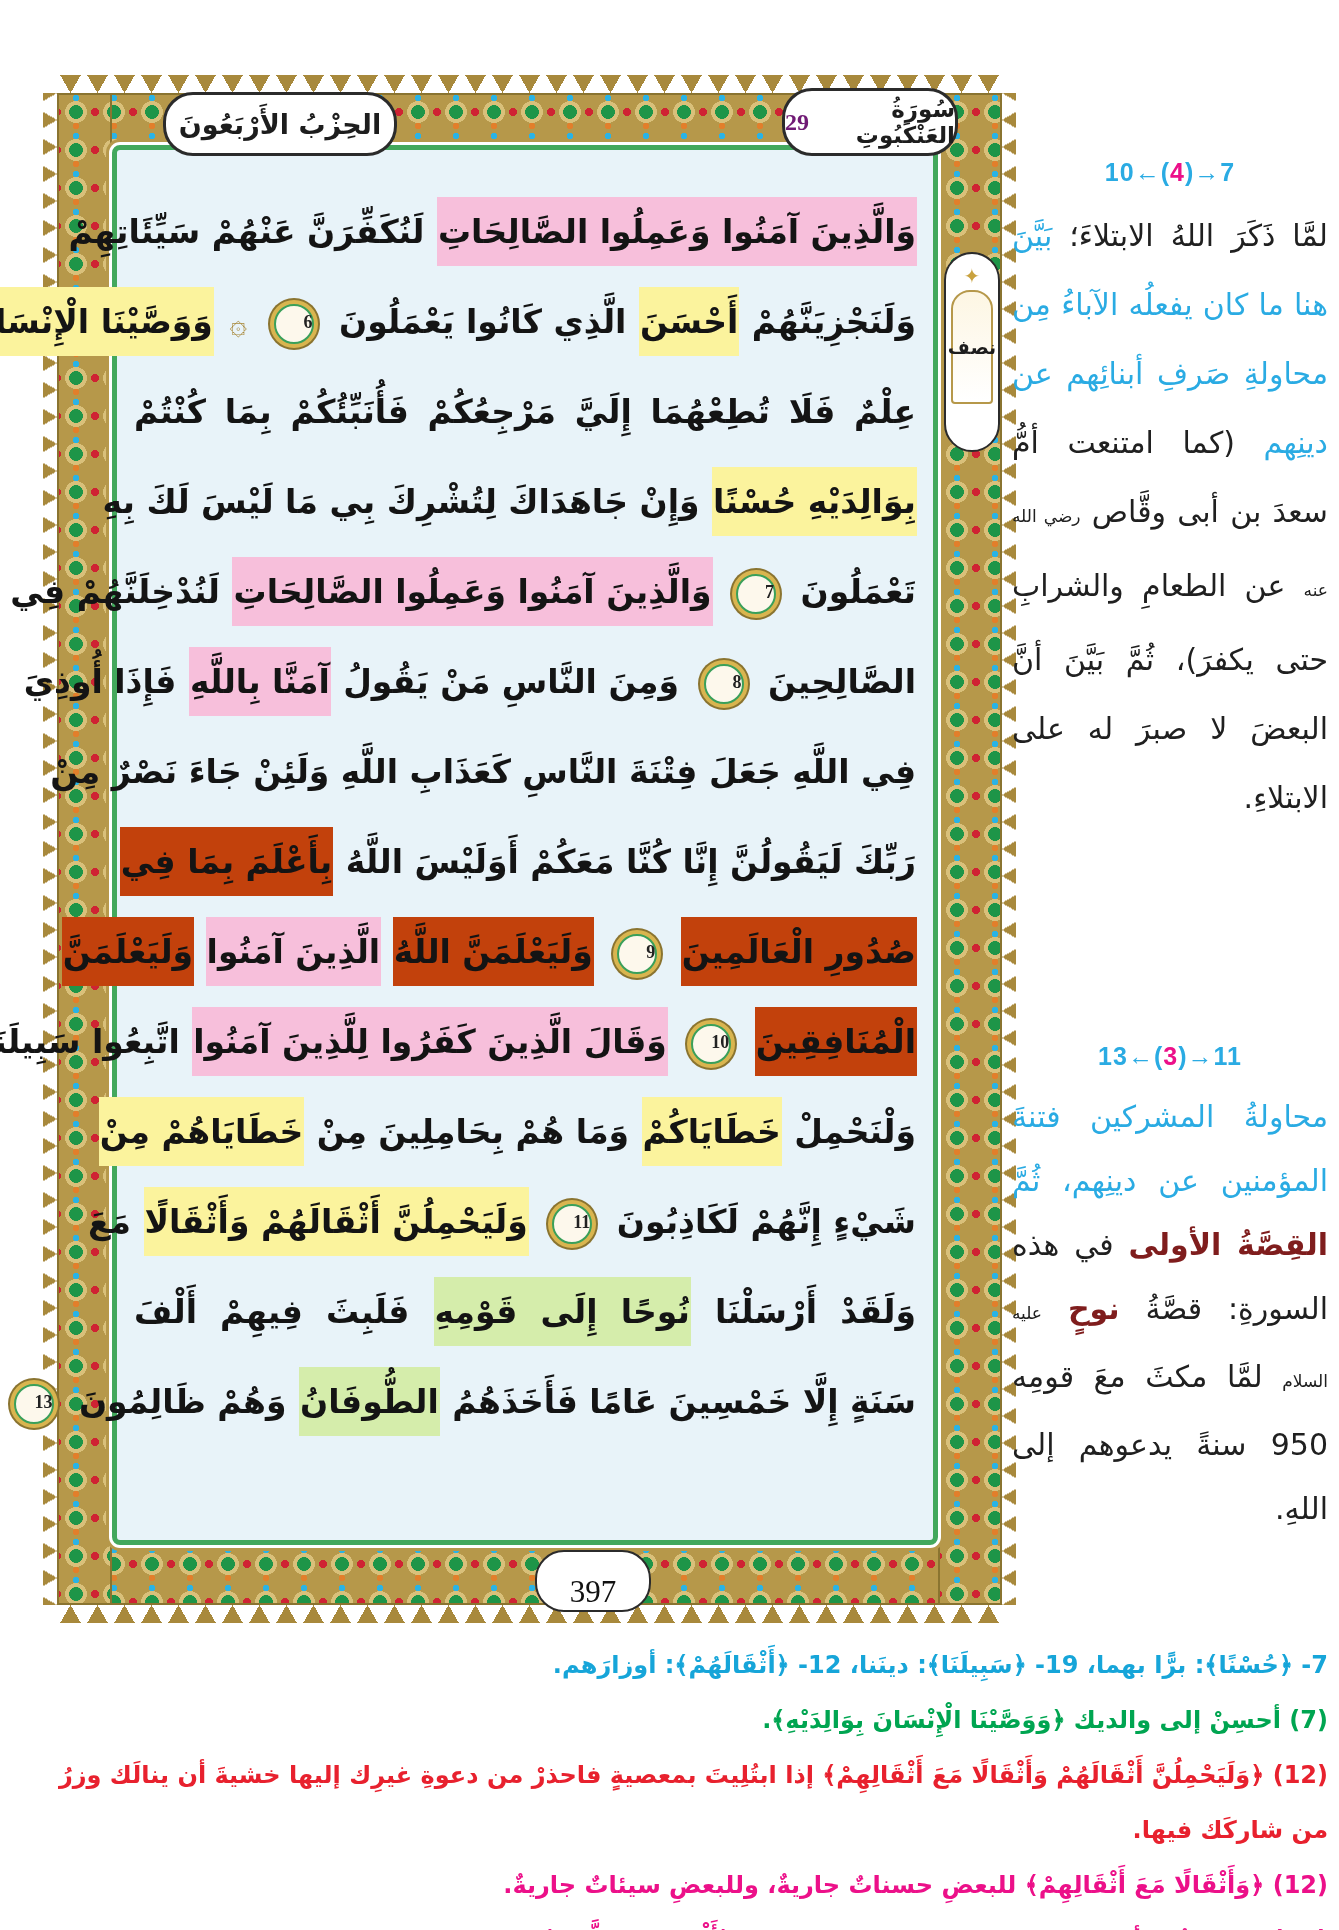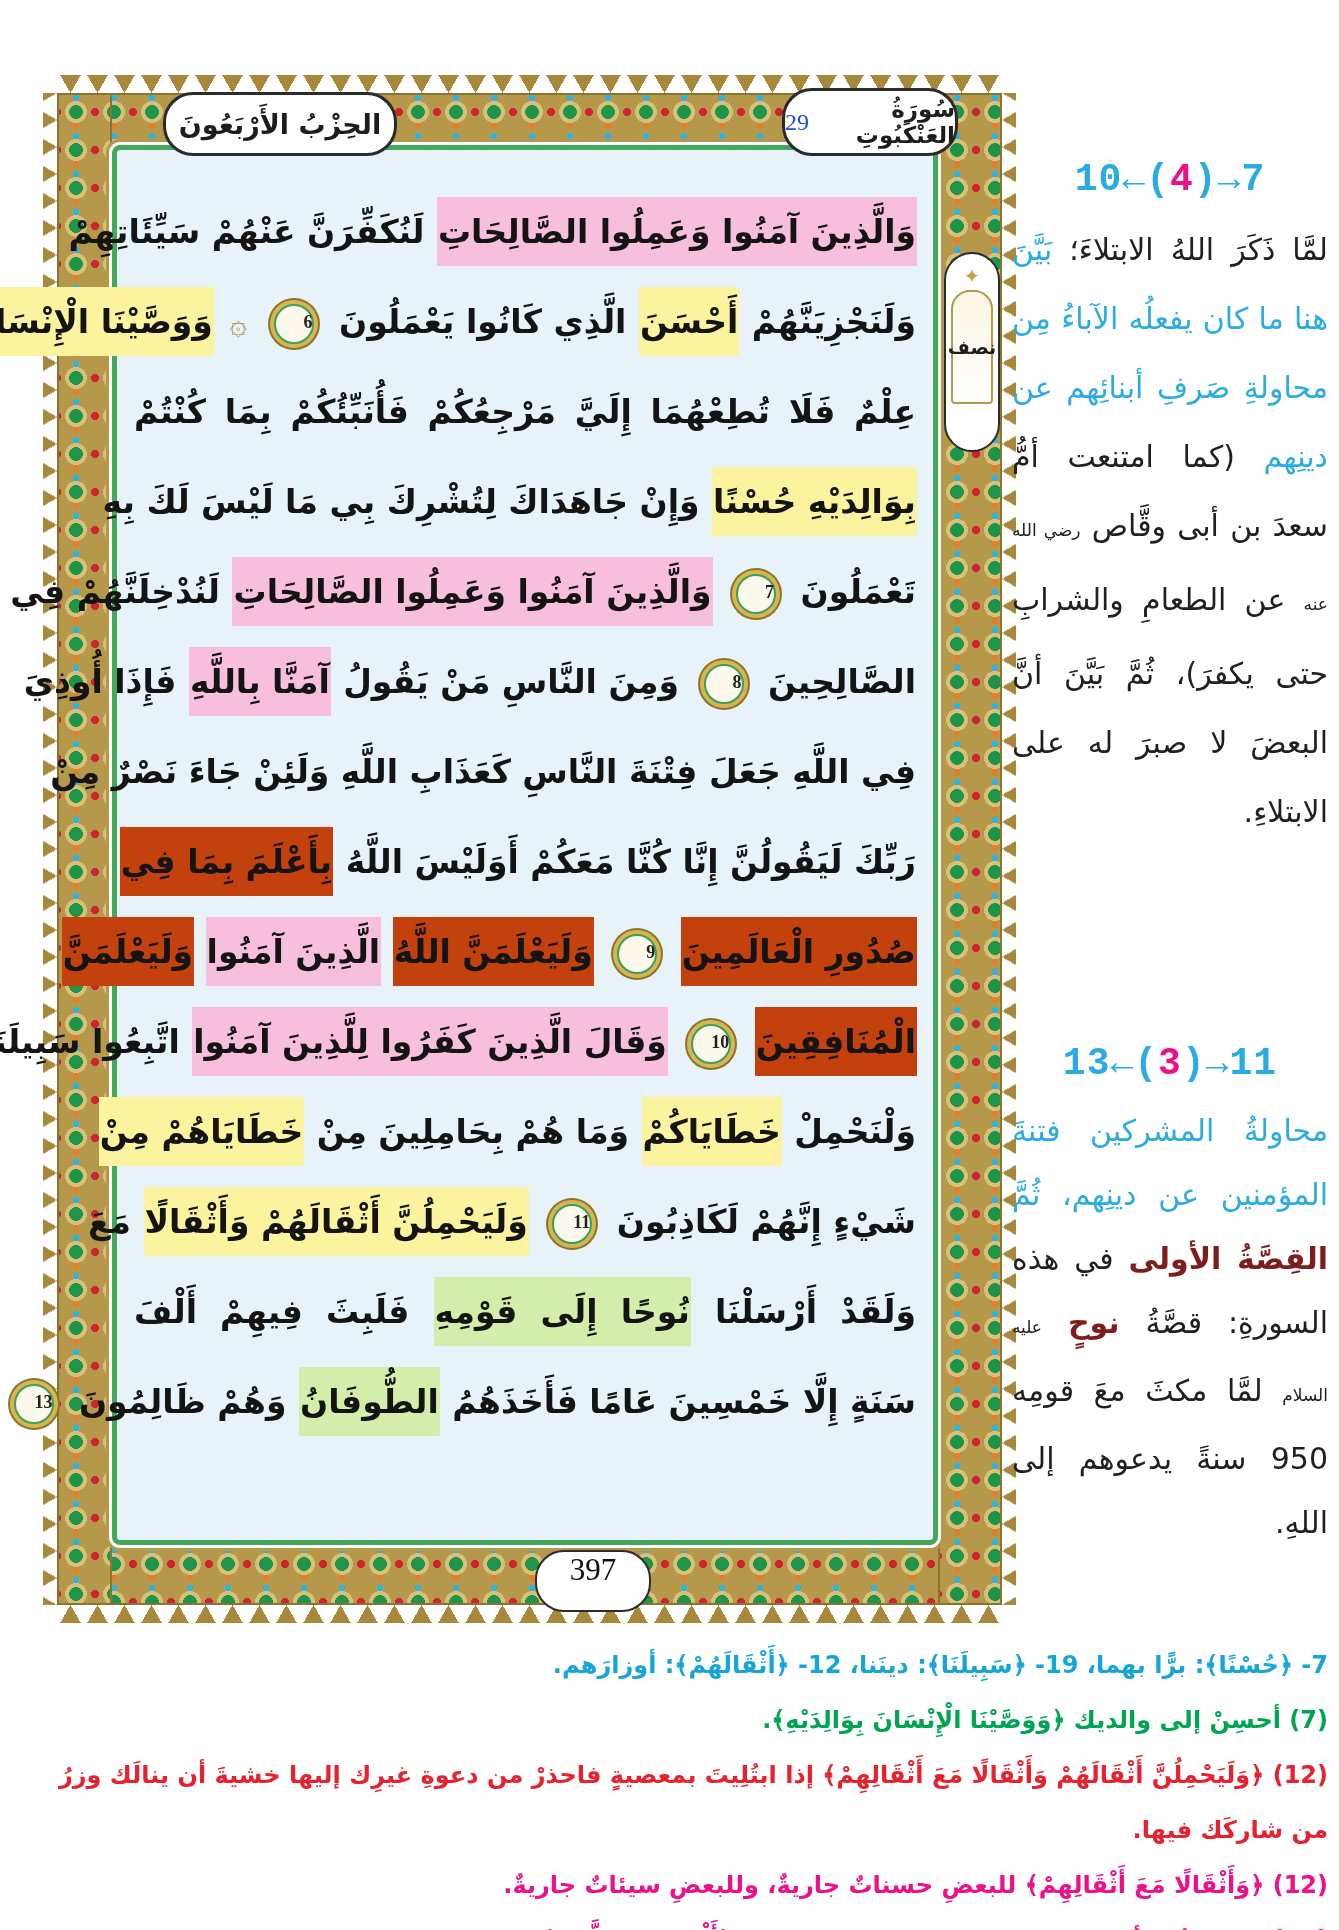--- a/index.html
+++ b/index.html
@@ -34,21 +34,21 @@
   .teeth-right{left:1002px;top:93px;width:14px;height:1512px;
     background:conic-gradient(from 60deg at 0% 50%,#a8893c 0 60deg,transparent 60deg);
     background-size:14px 27px;background-repeat:repeat-y;background-position:left;}
 
   
   .cartouche{position:absolute;background:#fff;border:3px solid #2b2b2b;border-radius:30px;
     display:flex;align-items:center;justify-content:center;z-index:6;direction:rtl;
     font-weight:bold;color:#1d1d1d;}
   .cart-left{left:163px;top:92px;width:228px;height:58px;font-size:27px;}
   .cart-right{left:782px;top:88px;width:170px;height:62px;font-size:23px;gap:8px;}
-  .surah-num{color:#1d4ed8;font-family:"Liberation Serif",serif;font-size:24px;font-weight:normal;}
+  .surah-num{color:#701a75;font-family:"Liberation Serif",serif;font-size:24px;font-weight:bold;}
 
   
   .nisf{position:absolute;left:944px;top:252px;width:56px;height:200px;background:#fff;
     border:2px solid #2b2b2b;border-radius:28px;z-index:6;display:flex;flex-direction:column;
     align-items:center;padding-top:12px;box-sizing:border-box;}
   .nisf .finial{color:#c9a23f;font-size:20px;line-height:20px;}
   .nisf .arch{margin-top:4px;width:38px;height:110px;border:2px solid #b6984a;
     border-radius:19px 19px 4px 4px;display:flex;align-items:center;justify-content:center;
     background:linear-gradient(#fdf6e3,#fff);}
   .nisf .arch span{font-size:19px;font-weight:bold;color:#1d1d1d;}
@@ -68,29 +68,29 @@
   .hl-gray{background:#c2410c;}
   .verse-circle{display:inline-block;width:36px;height:36px;line-height:33px;text-align:center;
     background:#fdf8ec;border:2px solid #3aa05a;border-radius:50%;
     box-shadow:0 0 0 4px #d9b54f,0 0 0 6px #8a7430;
     font-family:"Liberation Serif",serif;font-size:18px;font-weight:bold;color:#222;
     margin:0 12px;vertical-align:middle;}
   .hizb-star{color:#a8893c;font-size:30px;vertical-align:middle;margin:0 4px;font-weight:normal;}
 
   
   .pagenum{position:absolute;left:535px;top:1550px;width:112px;height:58px;background:#fff;
-    border:2.5px solid #2b2b2b;border-radius:29px;z-index:6;display:flex;align-items:flex-start;
+    border:2.5px solid #2b2b2b;border-radius:29px;z-index:6;display:flex;align-items:flex-end;
     justify-content:center;font-family:"Liberation Serif",serif;font-size:31px;color:#111;}
 
   
   .sblock{position:absolute;left:1012px;width:316px;direction:rtl;}
   .sblock1{top:158px;}
   .sblock2{top:1042px;}
-  .range{direction:ltr;text-align:center;font-family:Liberation Mono, monospace;
-    font-size:38px;font-weight:bold;color:#2aabe3;margin-bottom:14px;letter-spacing:1px;}
+  .range{direction:ltr;text-align:center;font-family:Liberation Sans, sans-serif;
+    font-size:25px;font-weight:bold;color:#2aabe3;margin-bottom:14px;letter-spacing:1px;}
   .range .cnt{color:#ec1089;}
   .sbody{text-align:justify;text-align-last:right;font-size:30px;line-height:69px;color:#222;}
   .sblock2 .sbody{line-height:64px;}
   .c-blue{color:#2aabe3;}
   .c-black{color:#202020;}
   .c-magenta{color:#7f1d1d;font-weight:bold;}
   .c-small{font-size:17px;}
 
   
   .footnotes{position:absolute;left:20px;top:1638px;width:1308px;direction:rtl;text-align:right;

